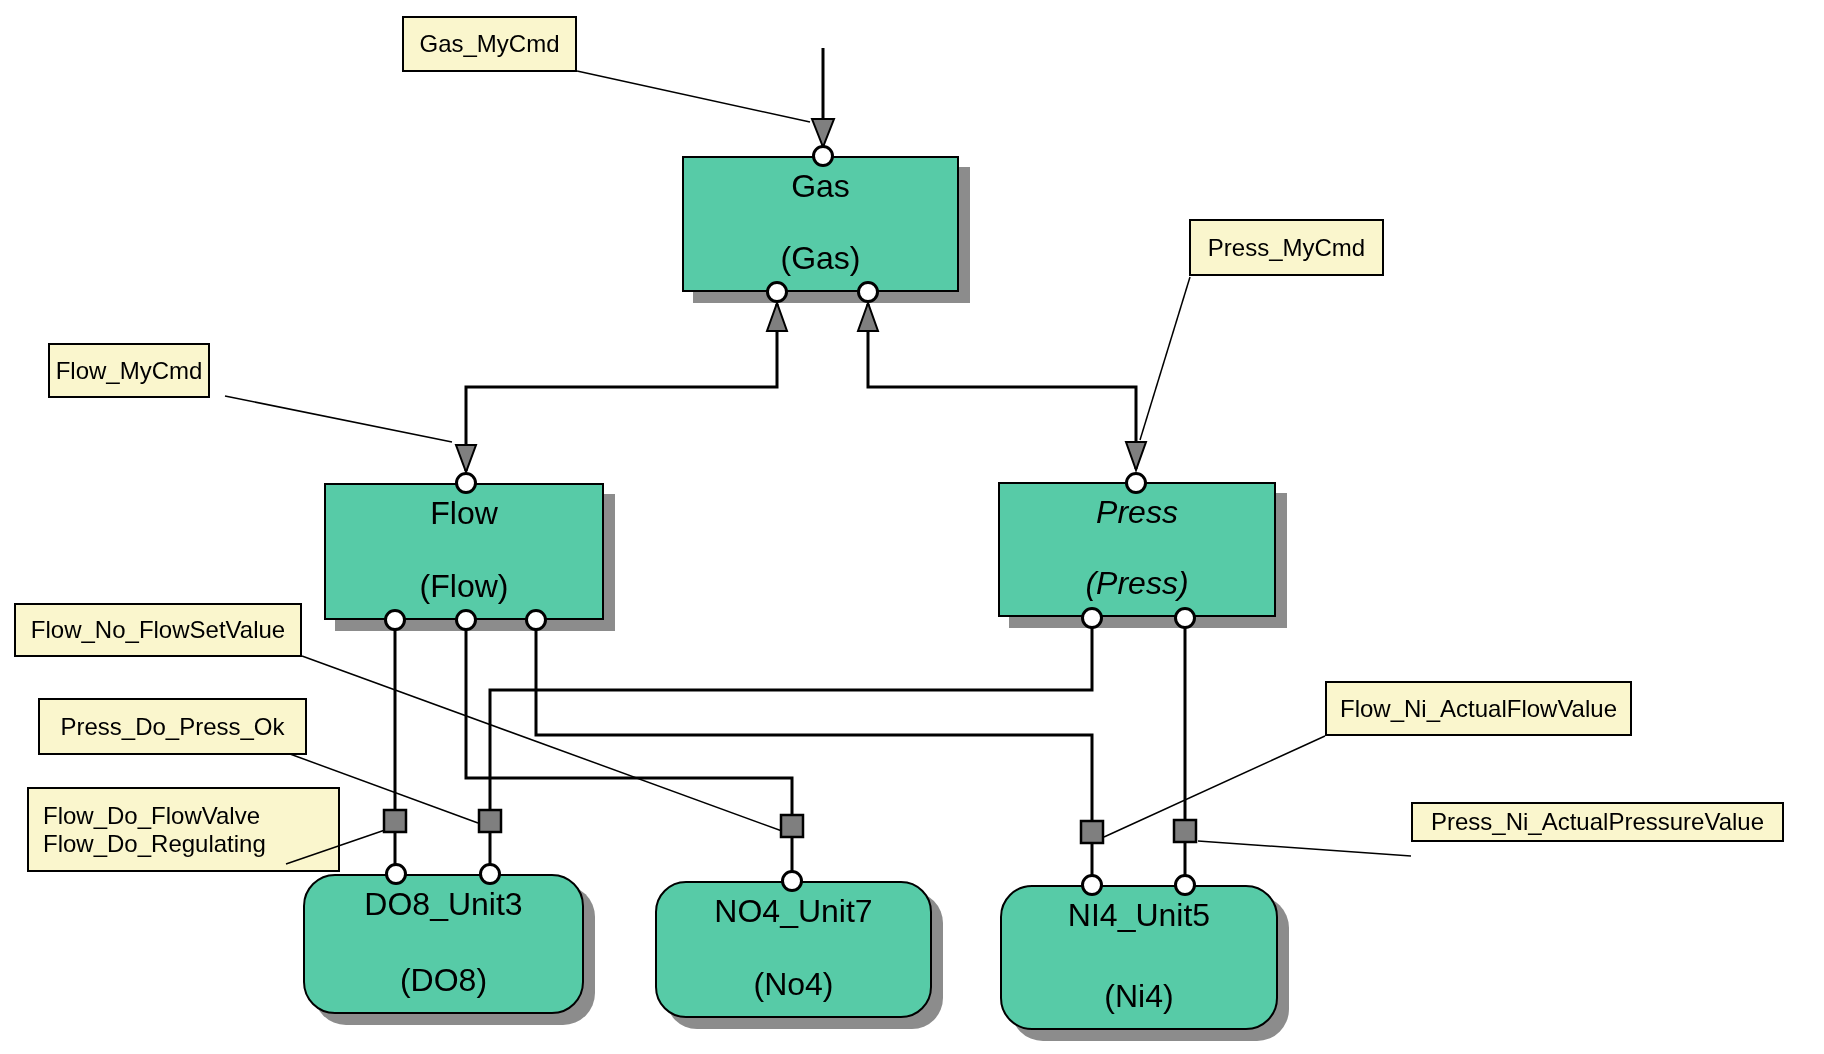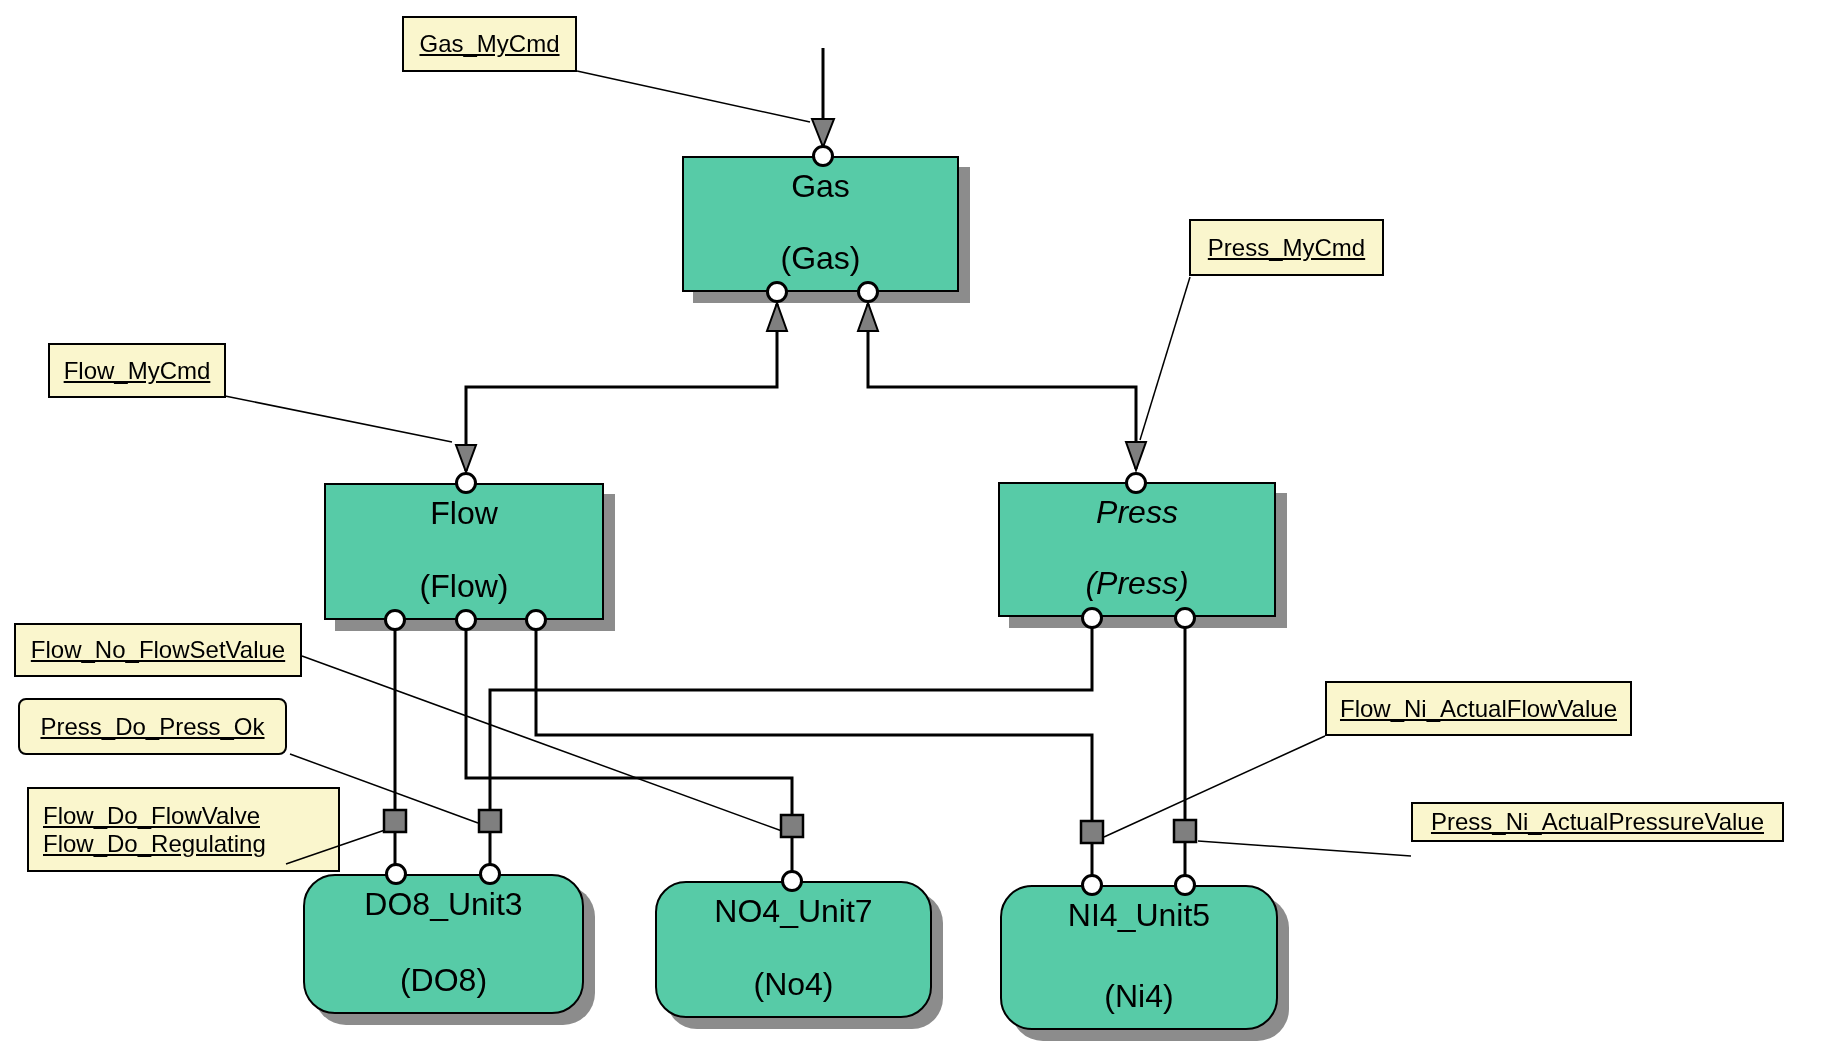--- a/index.html
+++ b/index.html
@@ -10,21 +10,21 @@
   html,body{margin:0;padding:0;background:var(--background);}
   .canvas{position:relative;width:1824px;height:1054px;background:var(--background);
           font-family:"Liberation Sans",sans-serif;color:#000;overflow:hidden;}
   .block{position:absolute;box-sizing:border-box;background:var(--block-fill);
          border:2px solid var(--block-border);box-shadow:11px 11px 0 var(--block-shadow);
          display:flex;flex-direction:column;justify-content:space-between;align-items:center;
          padding:10px 4px 13px 4px;font-size:32px;line-height:1.15;z-index:1;}
   .block.rounded{border-radius:32px;}
   .ylabel{position:absolute;box-sizing:border-box;background:var(--label-fill);
           border:2px solid #000;display:flex;flex-direction:column;justify-content:center;
-          align-items:center;font-size:24px;line-height:1.15;z-index:1;white-space:nowrap;text-decoration:underline;}
+          align-items:center;font-size:24px;line-height:1.15;z-index:1;white-space:nowrap;}
   .ylabel.leftalign{align-items:flex-start;padding-left:14px;}
   svg.overlay{position:absolute;left:0;top:0;z-index:2;pointer-events:none;}
   .conn{stroke:var(--connector-line);stroke-width:3;fill:none;}
   .ptr{stroke:var(--connector-line);stroke-width:1.5;fill:none;}
   .port{fill:var(--port-fill);stroke:#000;stroke-width:3;}
   .arrow{fill:var(--marker-gray);stroke:#000;stroke-width:2;}
   .sq{fill:var(--marker-gray);stroke:#000;stroke-width:2.5;}
 </style>
 </head>
 <body>
@@ -55,27 +55,27 @@
     <div>NI4_Unit5</div>
     <div>(Ni4)</div>
   </div>
 
   <div class="ylabel" style="left:402px;top:16px;width:175px;height:56px;">
     <span>Gas_MyCmd</span>
   </div>
   <div class="ylabel" style="left:1189px;top:219px;width:195px;height:57px;">
     <span>Press_MyCmd</span>
   </div>
-  <div class="ylabel" style="left:48px;top:343px;width:178px;height:55px;">
+  <div class="ylabel" style="left:48px;top:343px;width:162px;height:55px;">
     <span>Flow_MyCmd</span>
   </div>
-  <div class="ylabel" style="left:14px;top:603px;width:288px;height:54px;margin-top:20px;">
+  <div class="ylabel" style="left:14px;top:603px;width:288px;height:54px;">
     <span>Flow_No_FlowSetValue</span>
   </div>
-  <div class="ylabel" style="left:18px;top:698px;width:269px;height:57px;border-radius:8px;">
+  <div class="ylabel" style="left:38px;top:698px;width:269px;height:57px;">
     <span>Press_Do_Press_Ok</span>
   </div>
   <div class="ylabel leftalign" style="left:27px;top:787px;width:313px;height:85px;">
     <span>Flow_Do_FlowValve</span>
     <span>Flow_Do_Regulating</span>
   </div>
   <div class="ylabel" style="left:1325px;top:681px;width:307px;height:55px;">
     <span>Flow_Ni_ActualFlowValue</span>
   </div>
   <div class="ylabel" style="left:1411px;top:802px;width:373px;height:40px;">

